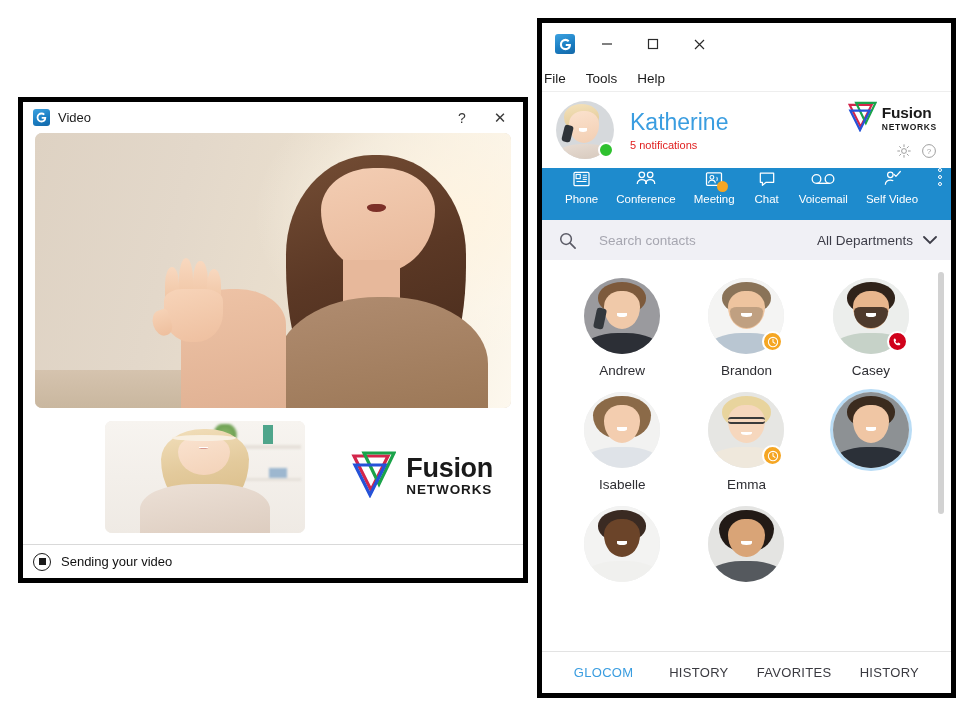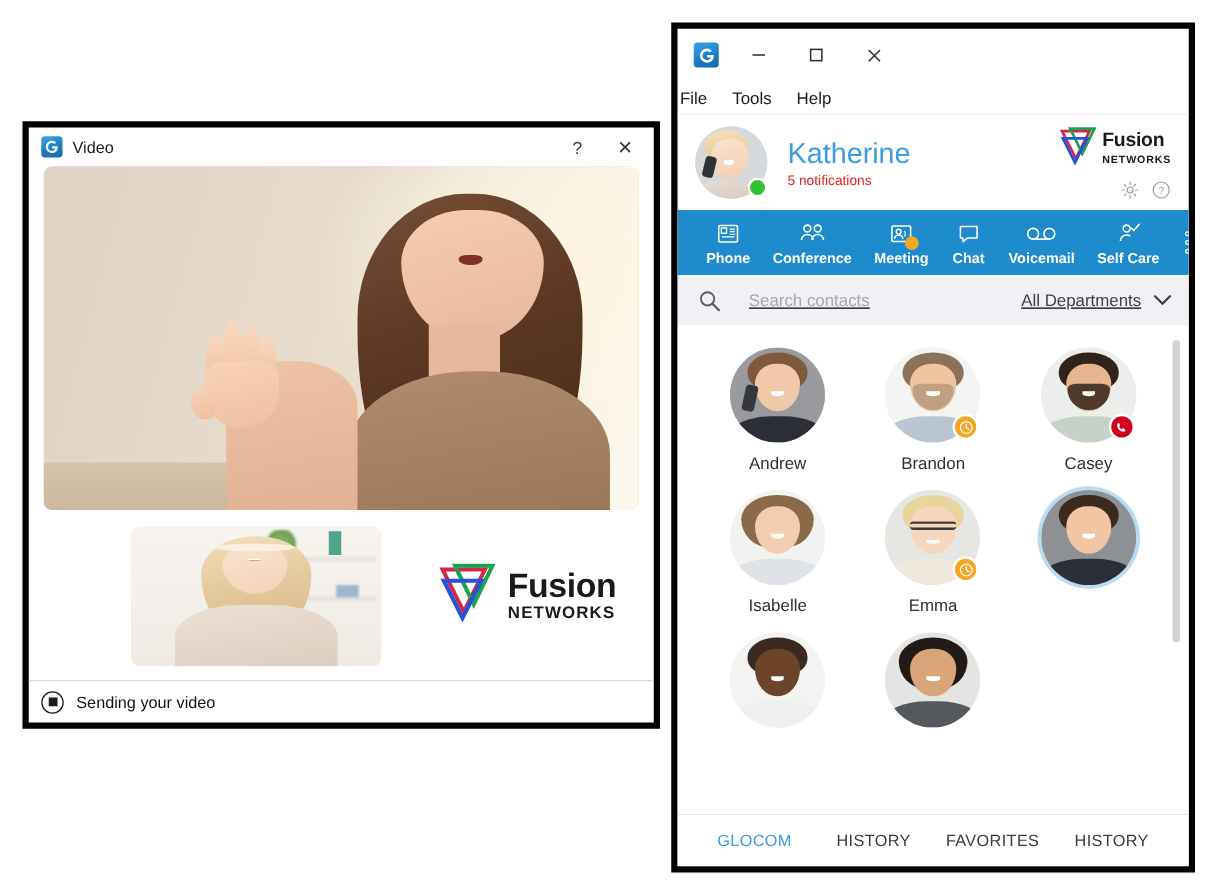--- a/index.html
+++ b/index.html
@@ -405,25 +405,23 @@
   .fusion-sub-sm  { font-size: 8.5px; font-weight: bold; color:#1a1a1a; letter-spacing:0.7px; margin-top:1px;}
   .header-icons { display:flex; gap: 9px; align-items:center; }
   .hicon { color: #9a9a9a; }
   .hicon svg { display: block; }
 
   
   .gc-toolbar {
     height: 52px;
     background: #1e8bcd;
     display: flex;
-    align-items: center;
     padding: 0 6px 0 14px;
     flex: 0 0 auto;
     position: relative;
-    font-weight: bold;
   }
   .tb-items { display:flex; align-items: flex-start; gap: 0px; flex: 1 1 auto; }
   .tb-item {
     display: flex;
     flex-direction: column;
     align-items: center;
     padding: 0 9px;
     color: #ffffff;
     min-width: 46px;
     position: relative;
@@ -447,21 +445,20 @@
   .tb-more i { width: 4px; height: 4px; border-radius:50%; border: 1px solid #ffffff; display:block; }
 
   
   .gc-search {
     height: 40px;
     background: #f0f0f5;
     display: flex;
     align-items: center;
     padding: 0 14px 0 16px;
     flex: 0 0 auto;
-    text-decoration: underline;
   }
   .search-icon { color: #5b5b66; flex: 0 0 auto; }
   .search-icon svg { display:block; }
   .search-input {
     flex: 1 1 auto;
     border: none;
     background: transparent;
     outline: none;
     font-family: "Liberation Sans", sans-serif;
     font-size: 13.5px;
@@ -803,21 +800,21 @@
         </div>
 
         <div class="tb-item">
           <span class="tb-icon">
             <svg width="22" height="20" viewBox="0 0 24 24">
               <circle cx="10" cy="7" r="3.3" fill="none" stroke="#fff" stroke-width="1.5"></circle>
               <path d="M4 19c0-3.6 2.7-5.8 6-5.8 1.3 0 2.5.3 3.5 1" fill="none" stroke="#fff" stroke-width="1.5"></path>
               <path d="M14.5 6.5l2.2 2.3L22 3" fill="none" stroke="#fff" stroke-width="1.5" stroke-linecap="round" stroke-linejoin="round"></path>
             </svg>
           </span>
-          <span class="tb-label">Self Care</span>
+          <span class="tb-label">Self Video</span>
         </div>
       </div>
 
       <div class="tb-more">
         <i></i>
           <i></i>
           <i></i>
       </div>
     </div>
 

